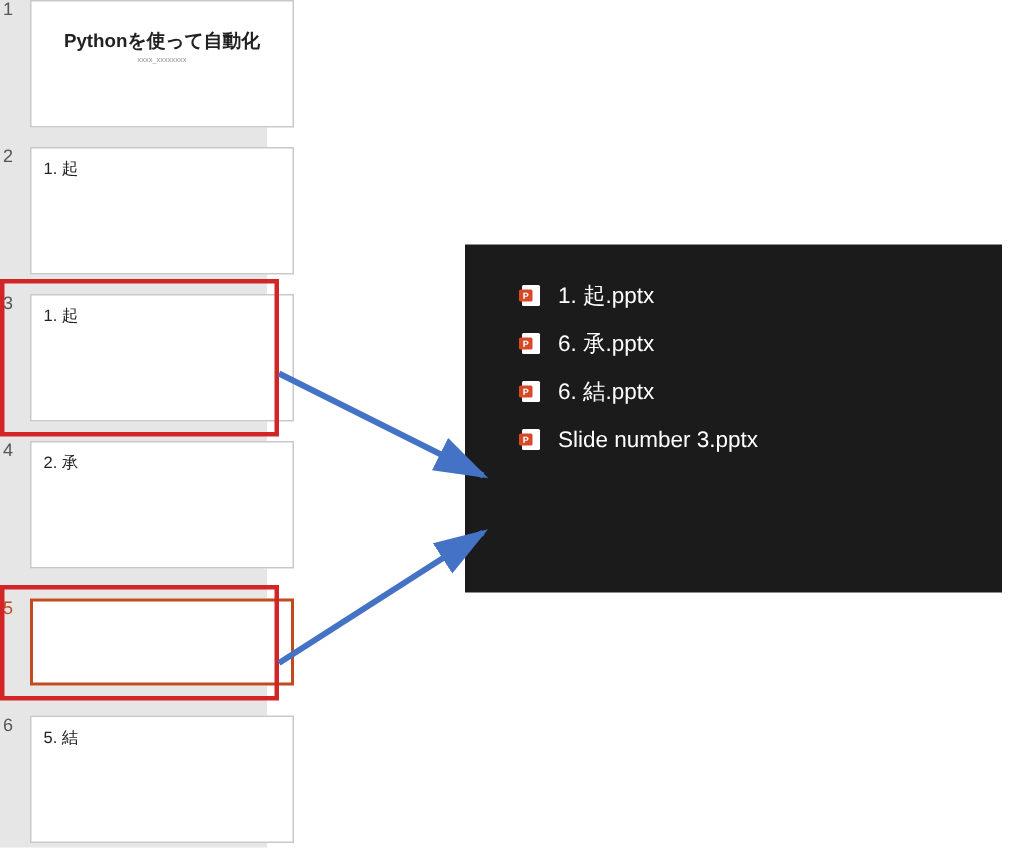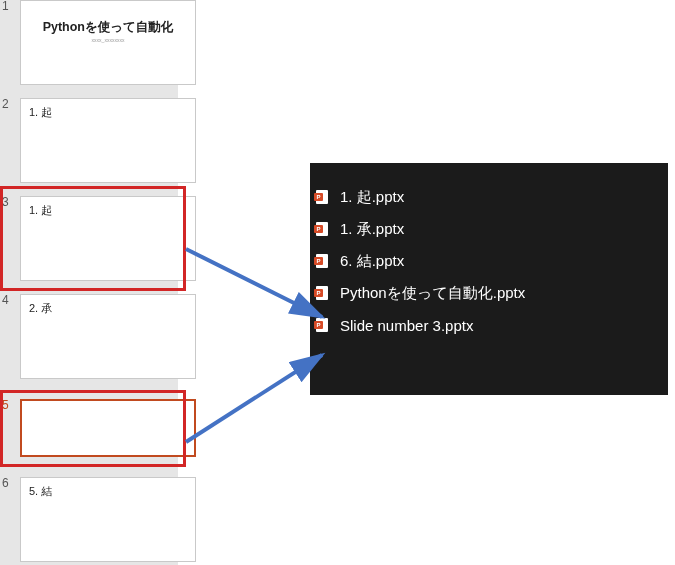--- a/index.html
+++ b/index.html
@@ -64,21 +64,21 @@
     border: 3px solid #d22626;
   }
   .highlight-slide5 .slide-thumb { border: 2px solid #c14a1f; }
   .file-panel {
     position: absolute;
     left: 310px;
     top: 163px;
     width: 358px;
     height: 232px;
     background: #1b1b1b;
-    padding: 18px 20px 14px 4px;
+    padding: 18px 20px 14px 36px;
   }
   .file-row {
     display: flex;
     align-items: center;
     height: 32px;
     color: #fff;
     font-size: 15px;
   }
   .file-icon {
     width: 16px;
@@ -156,37 +156,29 @@
         <text x="4.5" y="10" font-size="6" fill="#fff" text-anchor="middle" font-weight="bold">P</text>
       </svg>
     <span>1. 起.pptx</span>
   </div>
   <div class="file-row">
     <svg class="file-icon" viewBox="0 0 16 16">
         <rect x="2" y="1" width="12" height="14" rx="1" fill="#fff"></rect>
         <rect x="0" y="4" width="9" height="8" rx="1" fill="#d64a26"></rect>
         <text x="4.5" y="10" font-size="6" fill="#fff" text-anchor="middle" font-weight="bold">P</text>
       </svg>
-    <span>1. 承.pptx</span>
+    <span>6. 承.pptx</span>
   </div>
   <div class="file-row">
     <svg class="file-icon" viewBox="0 0 16 16">
         <rect x="2" y="1" width="12" height="14" rx="1" fill="#fff"></rect>
         <rect x="0" y="4" width="9" height="8" rx="1" fill="#d64a26"></rect>
         <text x="4.5" y="10" font-size="6" fill="#fff" text-anchor="middle" font-weight="bold">P</text>
       </svg>
     <span>6. 結.pptx</span>
-  </div>
-  <div class="file-row">
-    <svg class="file-icon" viewBox="0 0 16 16">
-        <rect x="2" y="1" width="12" height="14" rx="1" fill="#fff"></rect>
-        <rect x="0" y="4" width="9" height="8" rx="1" fill="#d64a26"></rect>
-        <text x="4.5" y="10" font-size="6" fill="#fff" text-anchor="middle" font-weight="bold">P</text>
-      </svg>
-    <span>Pythonを使って自動化.pptx</span>
   </div>
   <div class="file-row">
     <svg class="file-icon" viewBox="0 0 16 16">
         <rect x="2" y="1" width="12" height="14" rx="1" fill="#fff"></rect>
         <rect x="0" y="4" width="9" height="8" rx="1" fill="#d64a26"></rect>
         <text x="4.5" y="10" font-size="6" fill="#fff" text-anchor="middle" font-weight="bold">P</text>
       </svg>
     <span>Slide number 3.pptx</span>
   </div>
 </div>

